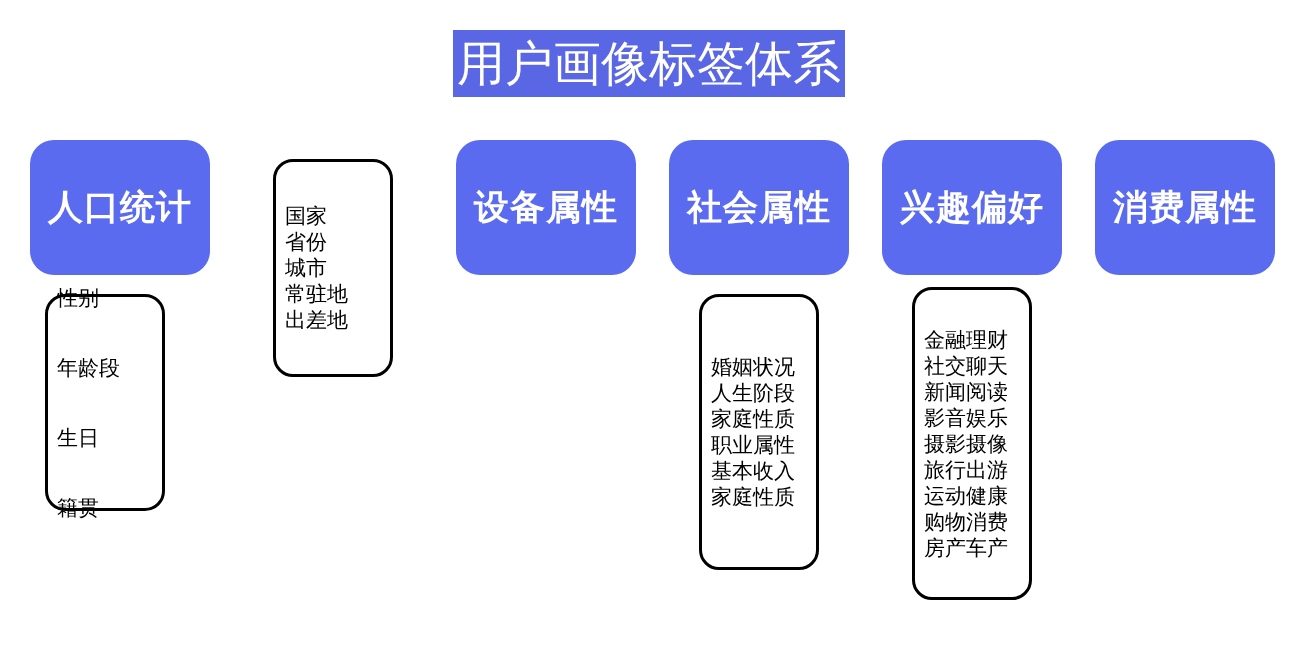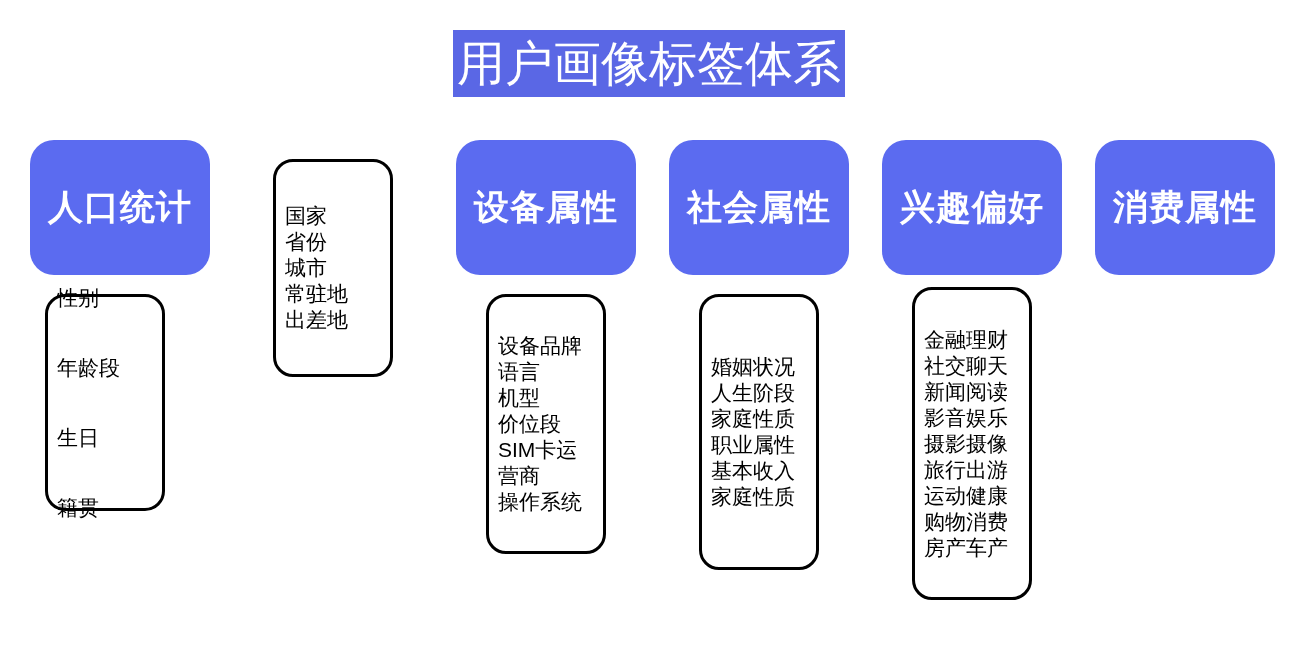--- a/index.html
+++ b/index.html
@@ -115,28 +115,20 @@
           <div class="list-item">城市</div>
           <div class="list-item">常驻地</div>
           <div class="list-item">出差地</div>
         </div>
     </div>
 
     <div class="column">
       <div class="header-box">
         <span class="header-label">设备属性</span>
       </div>
-      <div class="list-box">
-          <div class="list-item">设备品牌</div>
-          <div class="list-item">语言</div>
-          <div class="list-item">机型</div>
-          <div class="list-item">价位段</div>
-          <div class="list-item">SIM卡运营商</div>
-          <div class="list-item">操作系统</div>
-        </div>
     </div>
 
     <div class="column">
       <div class="header-box">
         <span class="header-label">社会属性</span>
       </div>
       <div class="list-box">
           <div class="list-item">婚姻状况</div>
           <div class="list-item">人生阶段</div>
           <div class="list-item">家庭性质</div>

